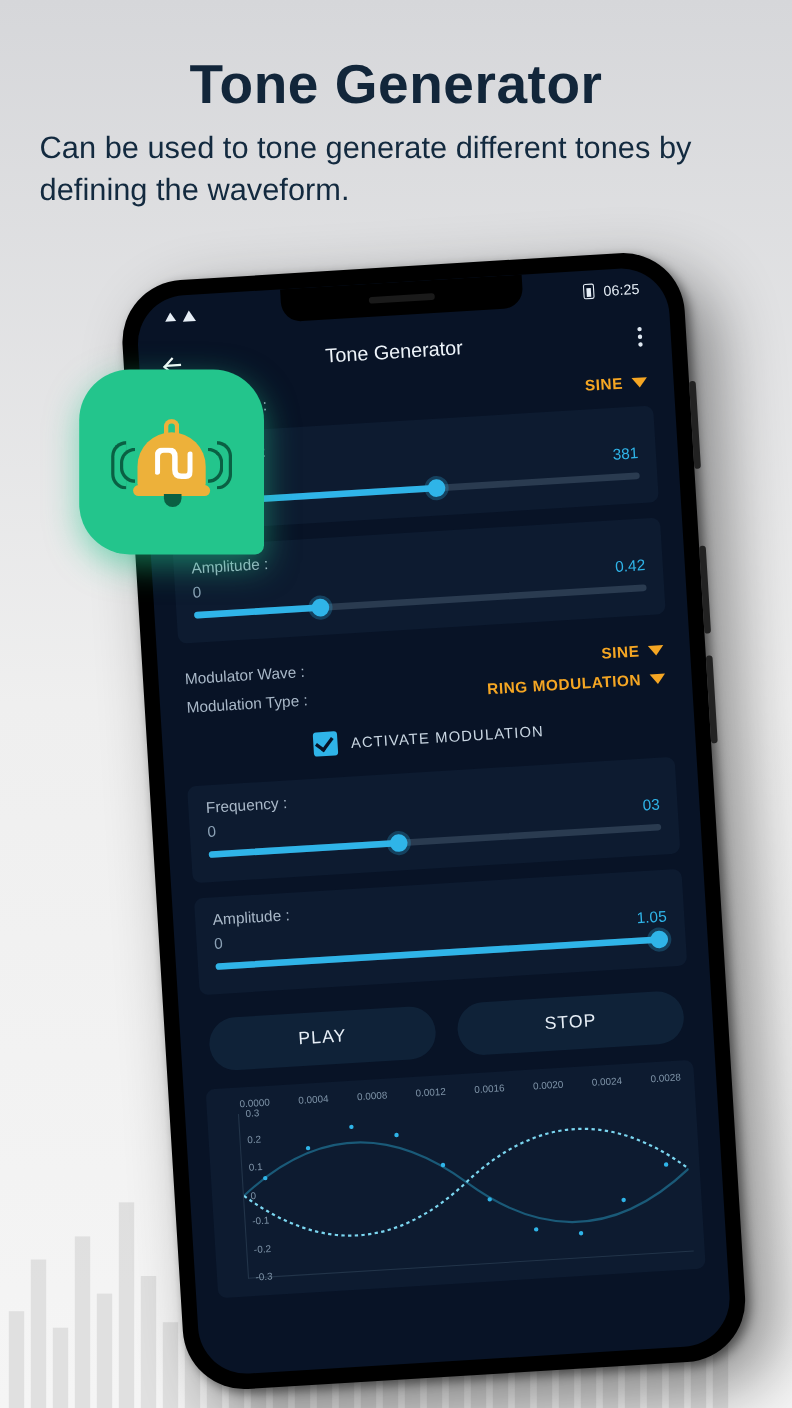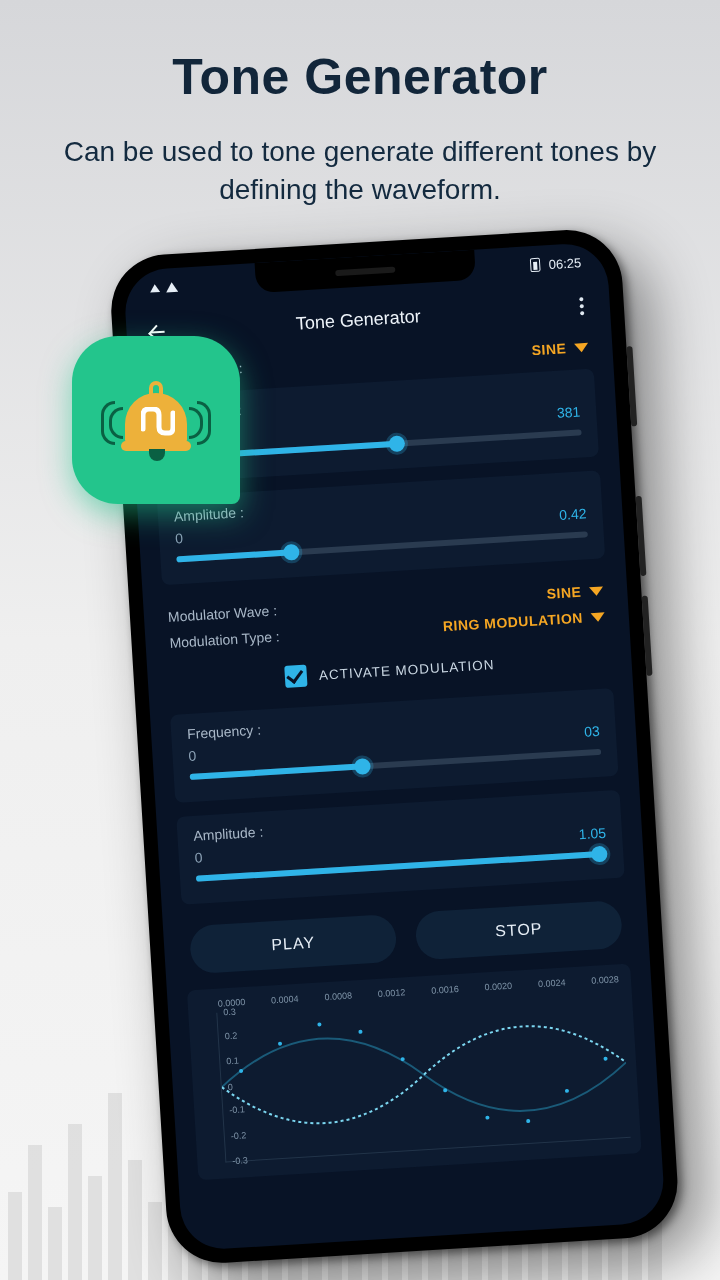--- a/index.html
+++ b/index.html
@@ -20,21 +20,21 @@
   }
   .eq span {
     width: 14px; background: #888; display: inline-block;
   }
   .promo-title {
     position: absolute; top: 48px; width: 100%; text-align: center;
     font-size: 50px; font-weight: 700; color: #12263a;
     letter-spacing: 0.5px;
   }
   .promo-sub {
-    position: absolute; top: 133px; width: 100%; text-align: center;
+    position: absolute; top: 116px; width: 100%; text-align: left;
     font-size: 28px; color: #132a3f; line-height: 1.35; padding: 0 36px;
   }
 
   
   .phone-wrap {
     position: absolute; left: 108px; top: 258px;
     transform: rotate(-3.5deg);
     transform-origin: top left;
   }
   .phone {

